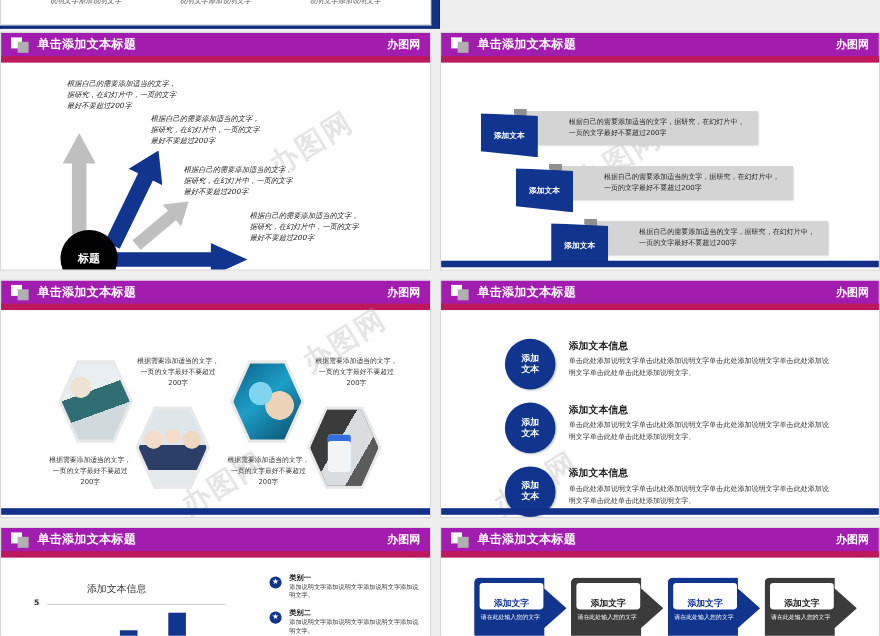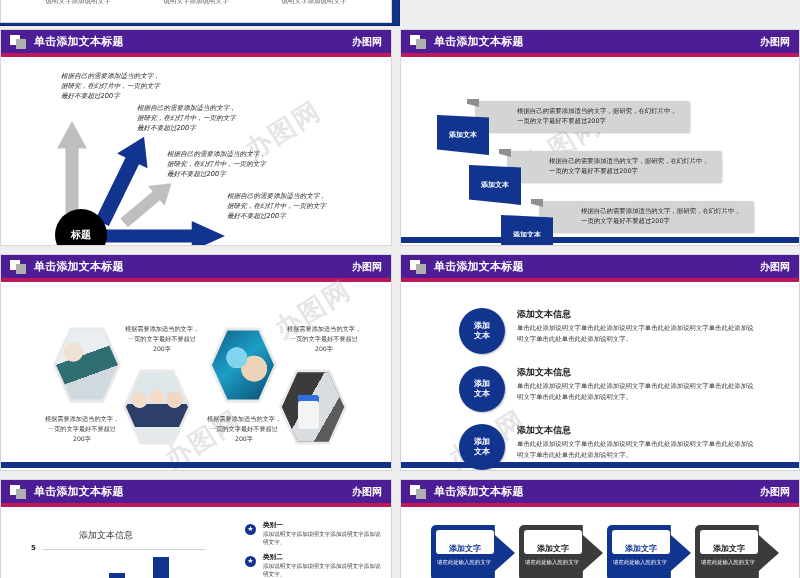--- a/index.html
+++ b/index.html
@@ -14,22 +14,22 @@
   
   .slide {
     position: absolute;
     background: #ffffff;
     border: 1px solid #d8d8d8;
     overflow: hidden;
   }
   .slide-header {
     position: relative;
     height: 27px;
-    background: #4c1d95;
-    border-bottom: 4px solid #be185d;
+    background: #a21caf;
+    border-bottom: 6px solid #be185d;
     display: flex;
     align-items: center;
     padding: 0 9px;
   }
   .hdr-icon {
     position: relative;
     width: 17px; height: 14px;
     flex: 0 0 auto;
     margin-right: 7px;
   }
@@ -152,21 +152,21 @@
     position: absolute; left: 38px; top: 2px; right: 0; height: 31px;
     background: #d4d4d4;
     box-shadow: 1px 1px 2px rgba(0,0,0,.25);
   }
   .ribbon .rb-fold {
     position: absolute; left: 30px; top: 0px; width: 12px; height: 8px;
     background: #8f8f8f;
     clip-path: polygon(0 0, 100% 0, 100% 100%, 0 60%);
   }
   .ribbon .rb-tag {
-    position: absolute; left: 0; top: 16px; width: 52px; height: 40px;
+    position: absolute; left: 0; top: 4px; width: 52px; height: 40px;
     background: #11348f;
     clip-path: polygon(0 0, 100% 6%, 100% 100%, 0 86%);
     display: flex; align-items: center; justify-content: center;
     box-shadow: 1px 1px 2px rgba(0,0,0,.3);
   }
   .ribbon .rb-tag span { color:#fff; font-size: 7px; font-weight: bold; }
   .ribbon .rb-text {
     position: absolute; left: 80px; top: 7px; right: 8px;
     font-size: 6.4px; line-height: 1.6; color: #222;
   }

